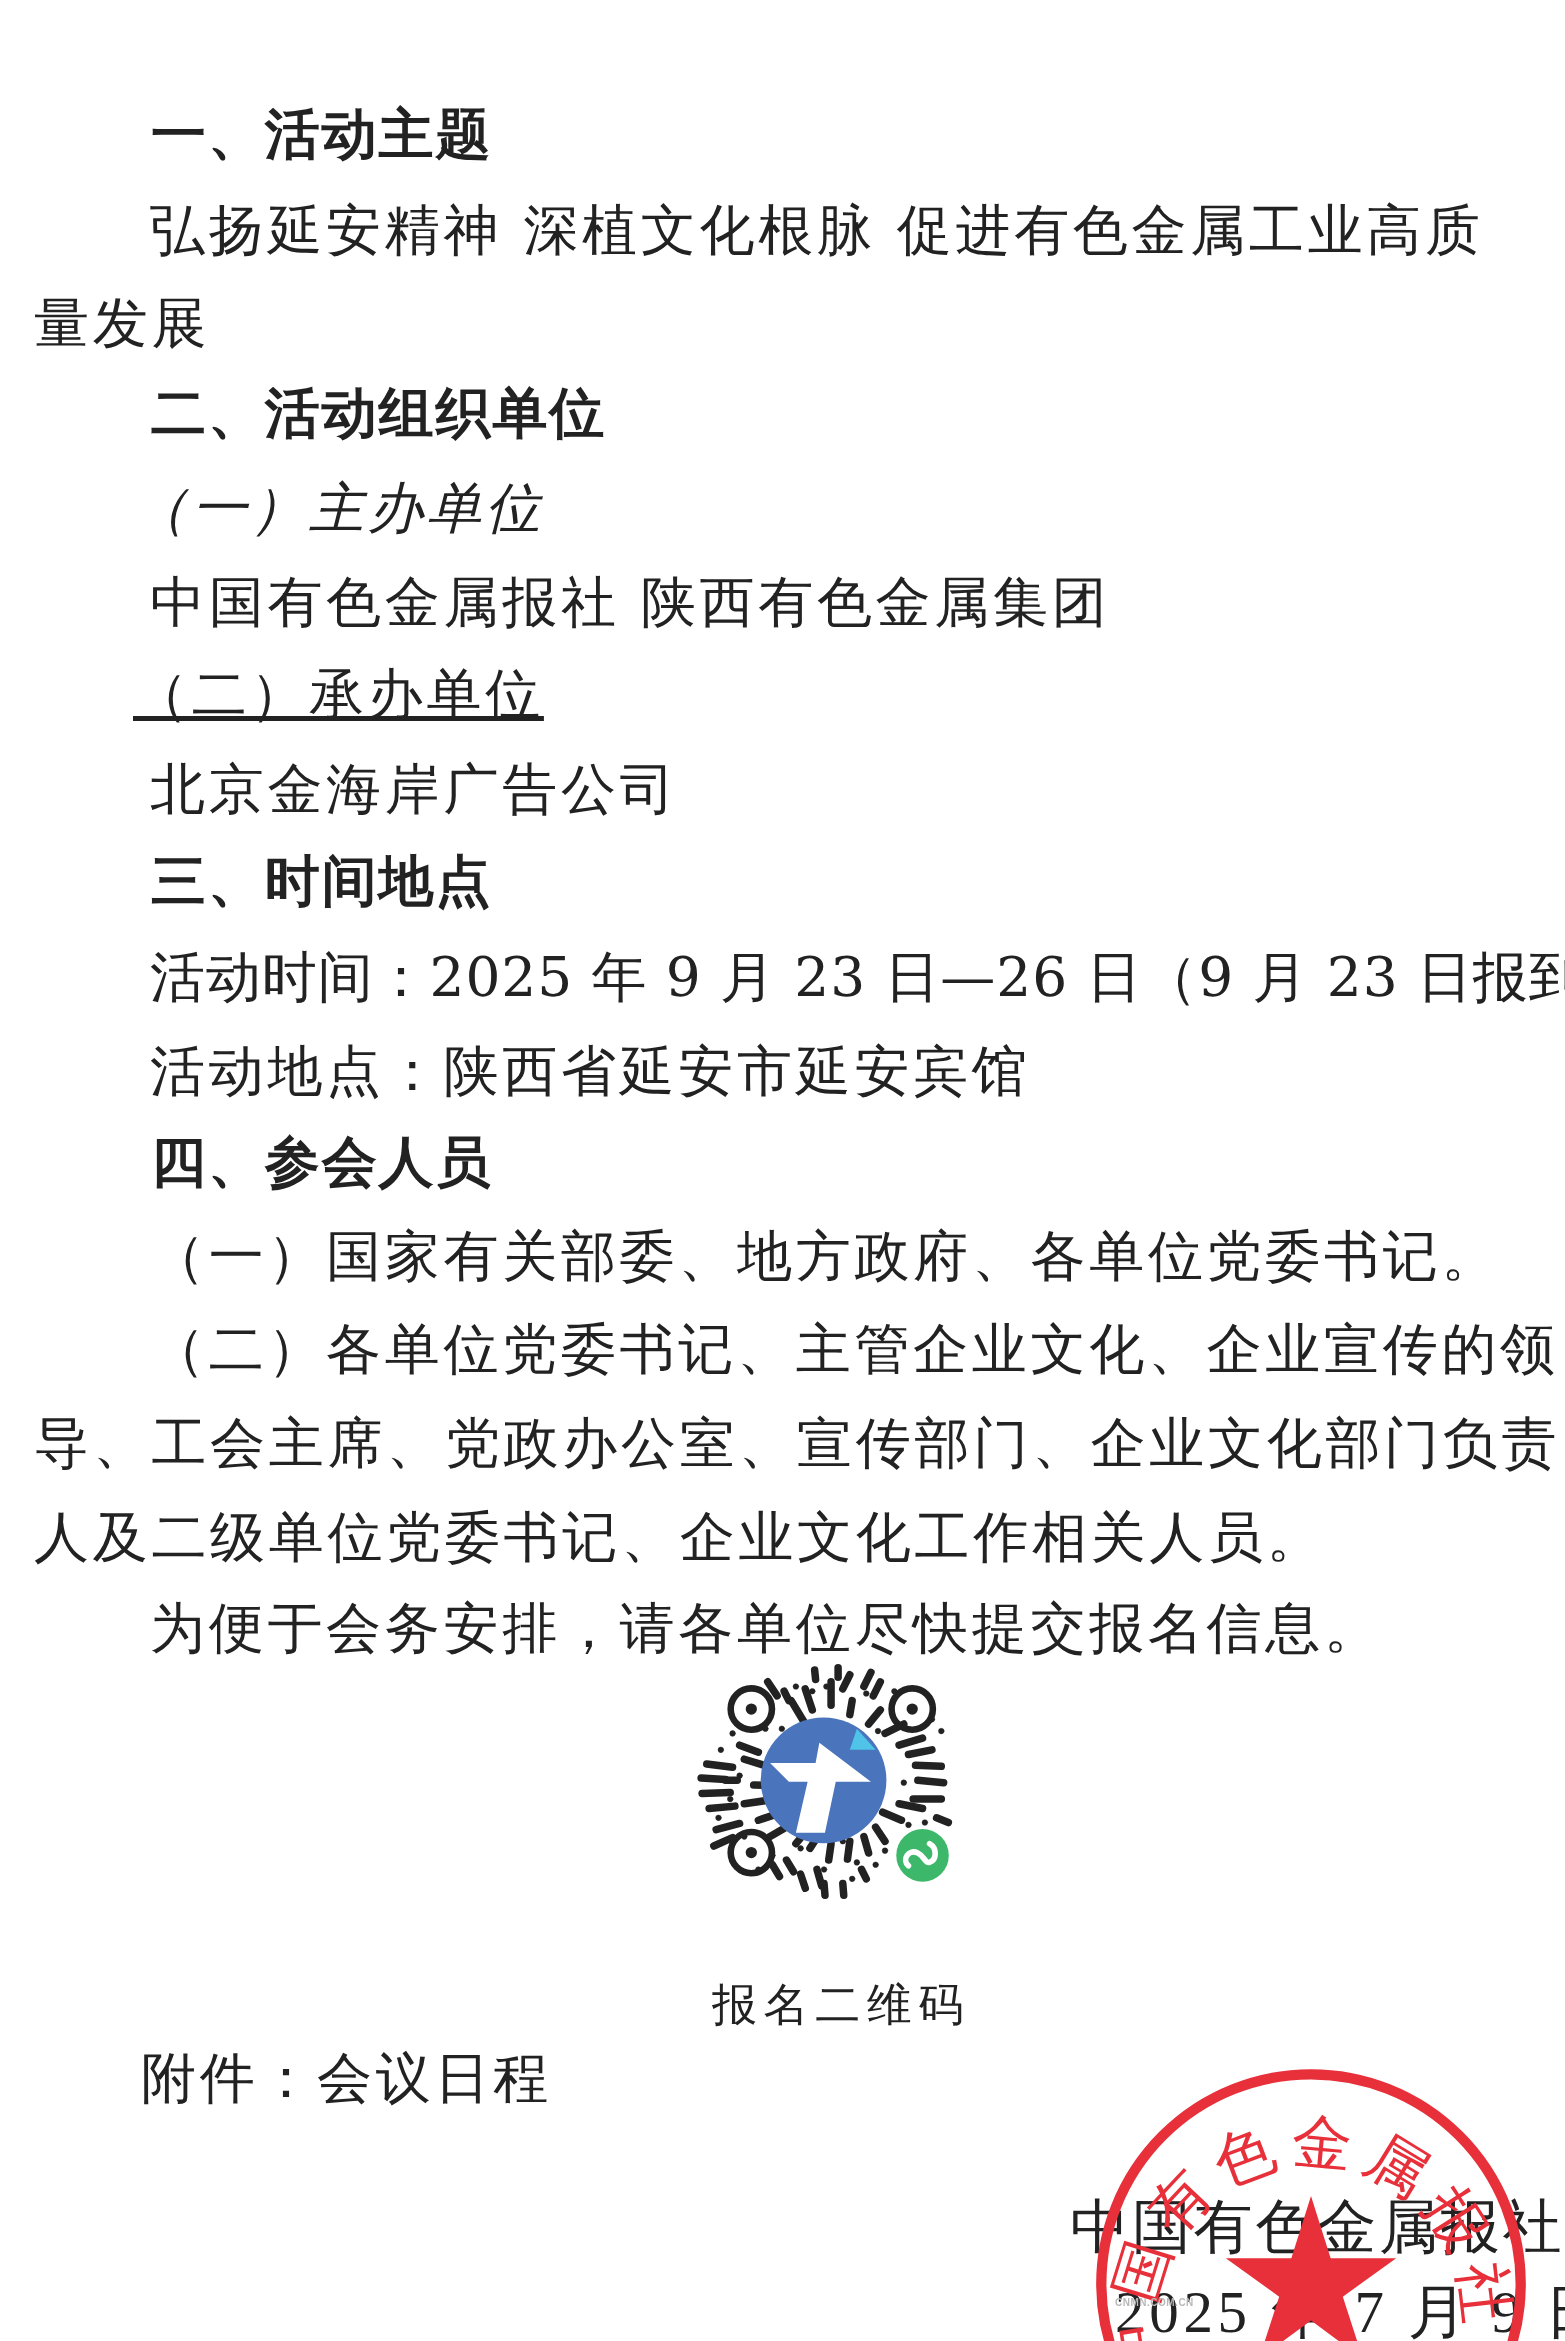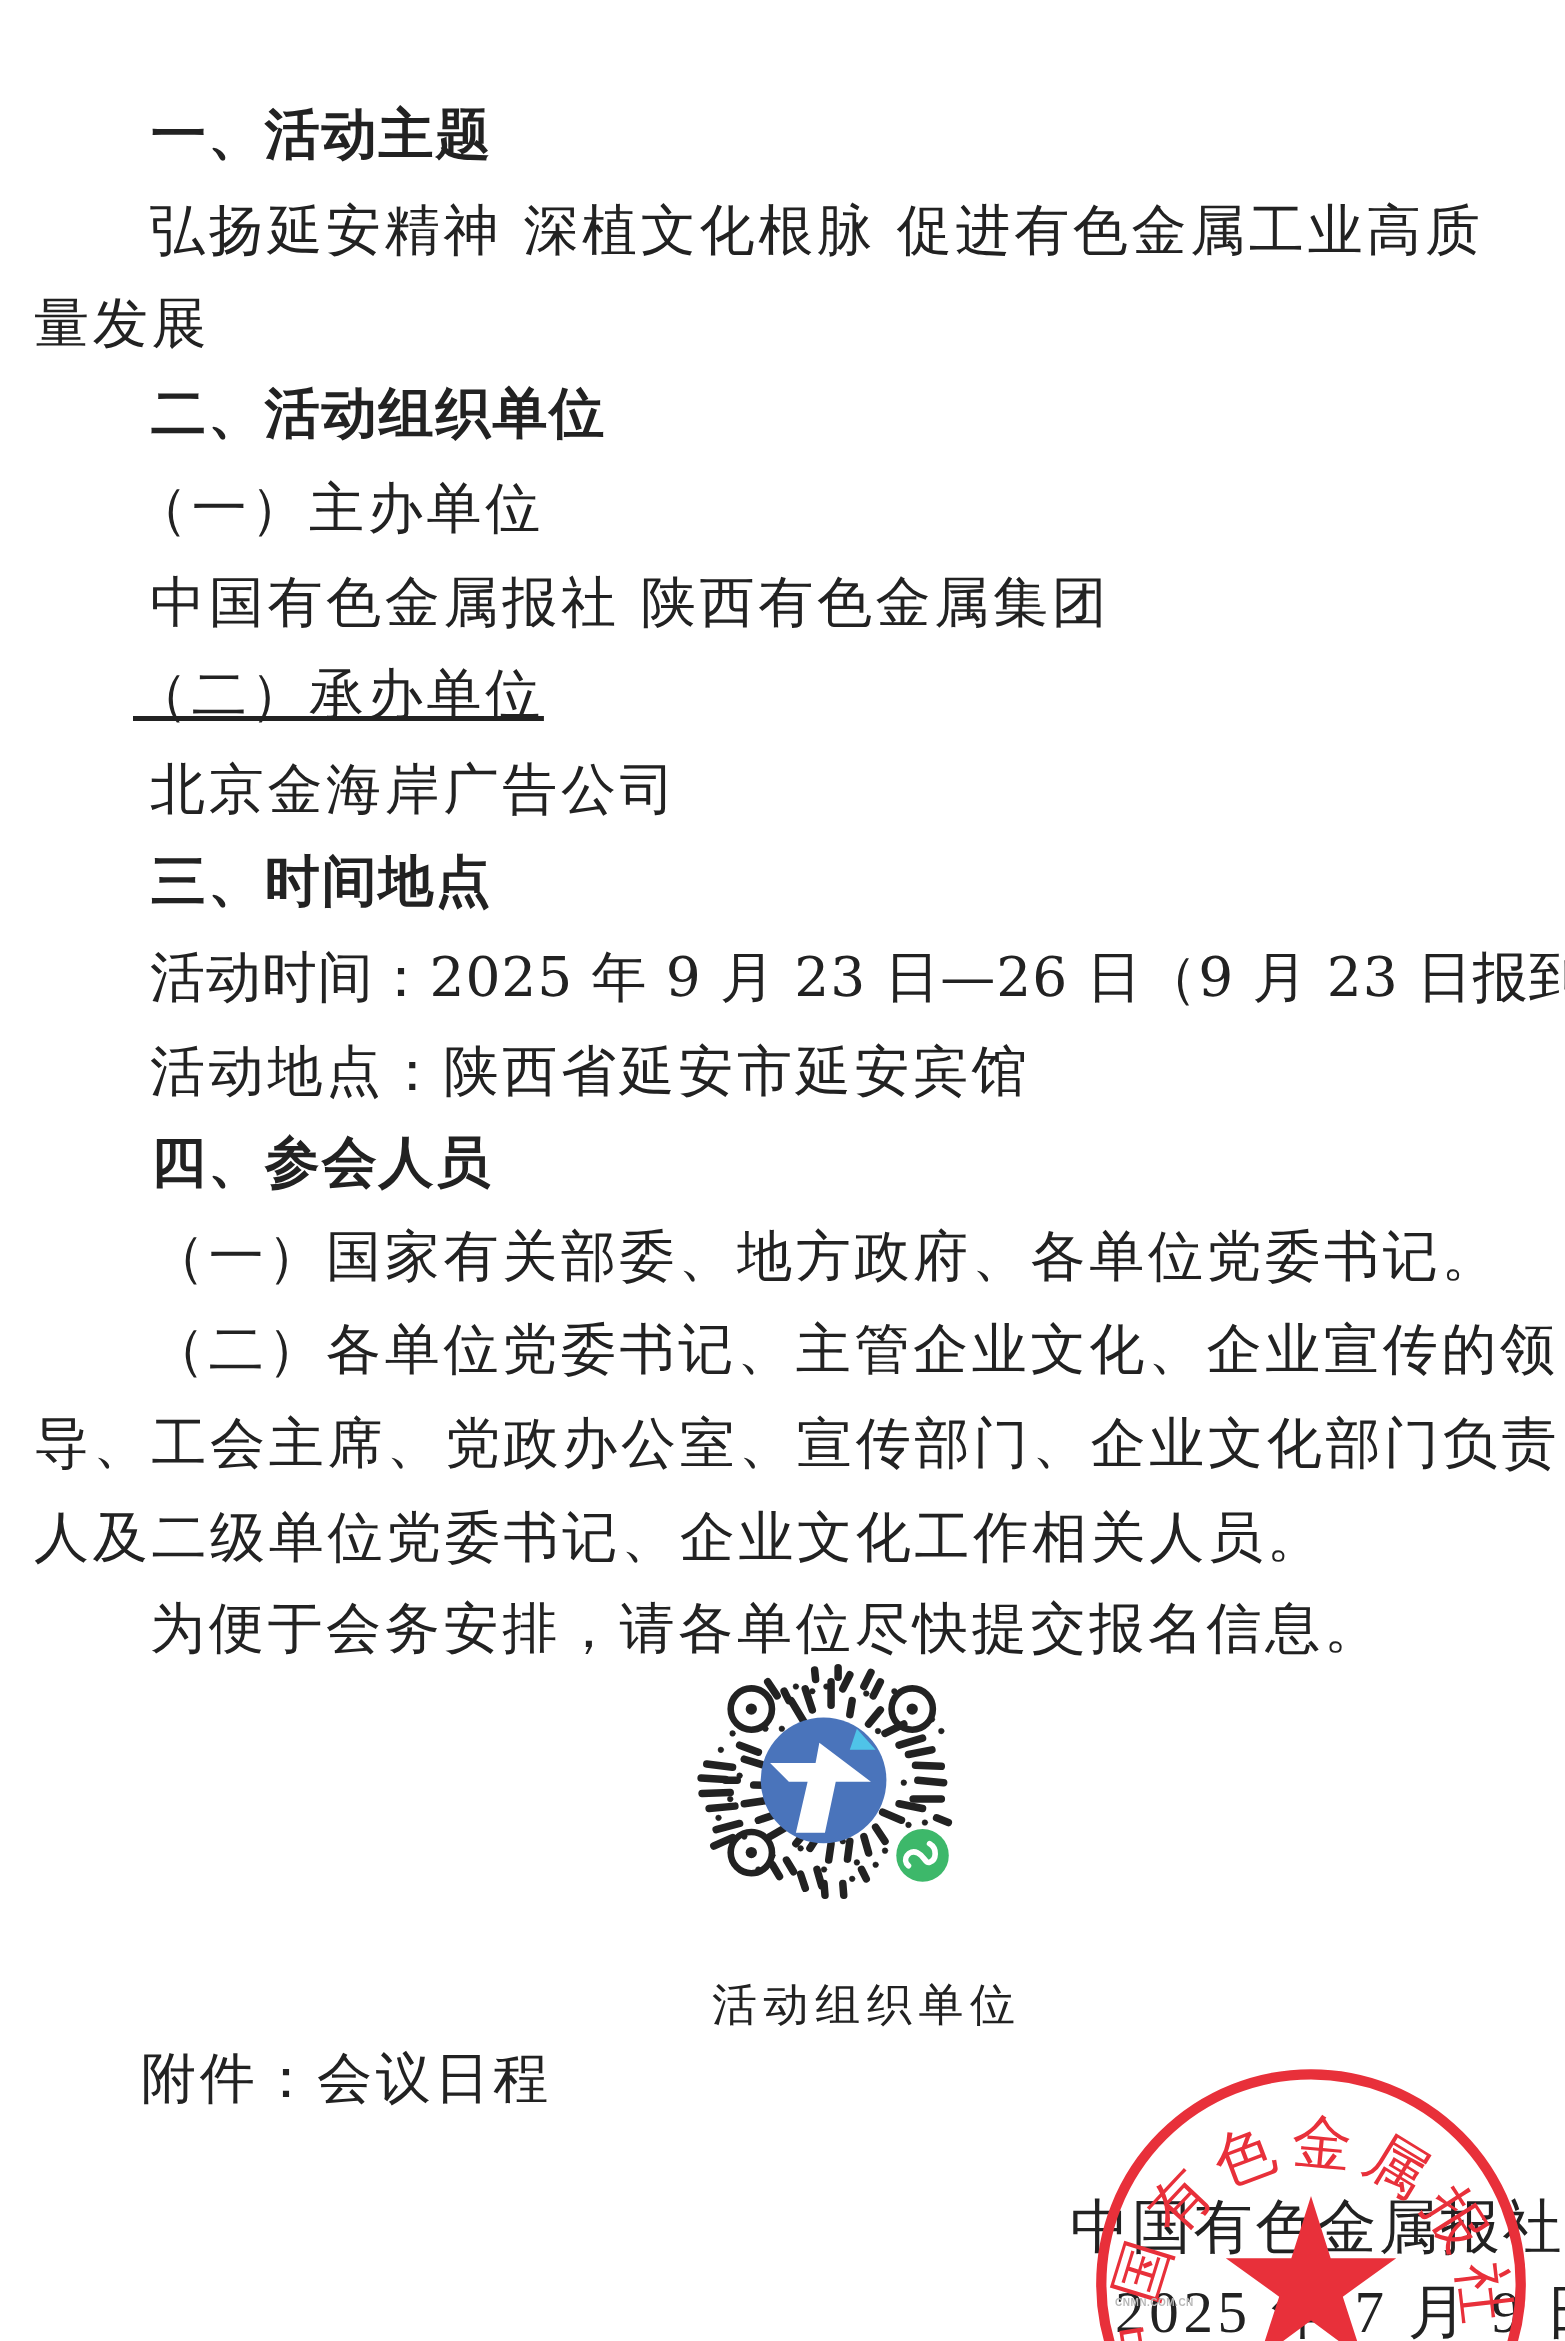--- a/index.html
+++ b/index.html
@@ -14,21 +14,21 @@
   .wm { position: absolute; left: 1115px; top: 2297px; font-family: "Liberation Sans", sans-serif; font-size: 10px; font-weight: bold; color: #b8b8b8; z-index: 3; letter-spacing: 0.5px; }
 </style>
 </head>
 <body>
 
 <div class="line h" style="top:101px; left:151px;">一、活动主题</div>
 <div class="line" style="top:197px; left:150px;">弘扬延安精神 深植文化根脉 促进有色金属工业高质</div>
 <div class="line" style="top:290px; left:34px;">量发展</div>
 
 <div class="line h" style="top:380px; left:151px;">二、活动组织单位</div>
-<div class="line" style="top:475px; left:133px;">（一）主办单位</div>
+<div class="line" style="top:475px; left:133px;font-style:italic;">（一）主办单位</div>
 <div class="line" style="top:569px; left:150px;text-align:right;">中国有色金属报社 陕西有色金属集团</div>
 <div class="line" style="top:661px; left:133px;text-decoration:underline;">（二）承办单位</div>
 <div class="line" style="top:756px; left:150px;">北京金海岸广告公司</div>
 
 <div class="line h" style="top:848px; left:151px;">三、时间地点</div>
 <div class="line" style="top:944px; left:150px; letter-spacing:0.9px;">活动时间：2025 年 9 月 23 日—26 日（9 月 23 日报到）</div>
 <div class="line" style="top:1038px; left:150px;">活动地点：陕西省延安市延安宾馆</div>
 
 <div class="line h" style="top:1129px; left:151px;text-align:center;">四、参会人员</div>
 <div class="line" style="top:1223px; left:150px;">（一）国家有关部委、地方政府、各单位党委书记。</div>
@@ -135,21 +135,21 @@
       <path d="M360 140 L400 185 L345 185 Z" fill="#4fc3e8"></path>
       <path d="M175 213 L215 253 L255 253 L230 362 L292 362 L315 253 L390 253 L280 170 L272 213 Z" fill="#ffffff"></path>
     </g>
 
     <g>
       <circle cx="500" cy="410" r="56" fill="#3db86a"></circle>
       <path d="M470 432 C455 420 470 395 490 405 C505 412 505 428 515 425 C530 420 532 395 515 385" fill="none" stroke="#ffffff" stroke-width="12" stroke-linecap="round"></path>
     </g>
   </svg>
 </div>
-<div class="caption">活动组织单位</div>
+<div class="caption">报名二维码</div>
 
 <div class="line" style="top:2045px; left:141px;">附件：会议日程</div>
 
 <div class="sig" style="left:1070px; top:2194px;">中国有色金属报社</div>
 <div class="sig" style="left:1115px; top:2279px; letter-spacing:4.7px;">2025 年 7 月 9 日</div>
 
 <div class="seal">
   <svg width="440" height="440" viewBox="0 0 940 940">
     <circle cx="470" cy="470" r="448" fill="none" stroke="#e8303a" stroke-width="22"></circle>
     <defs>

